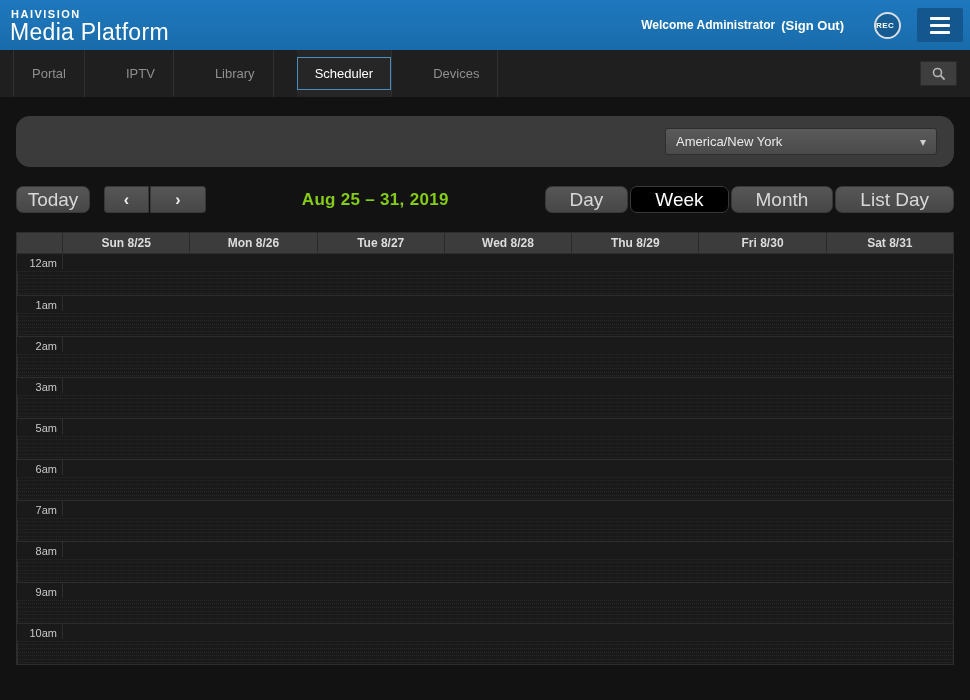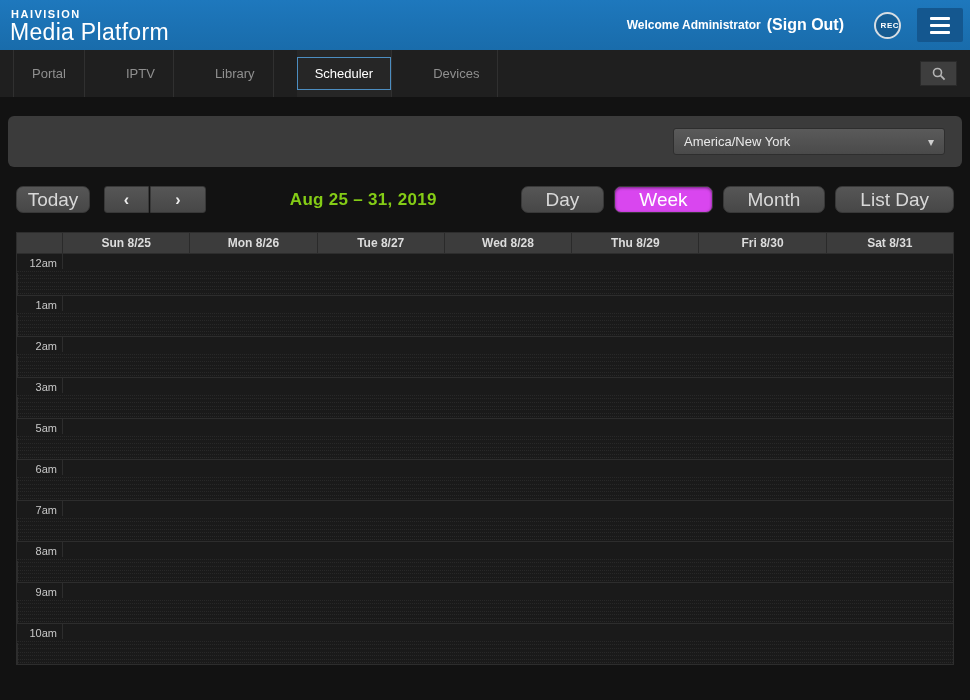--- a/index.html
+++ b/index.html
@@ -7,23 +7,23 @@
               font-family:"Liberation Sans", sans-serif; }
 
   
   .topbar { height:50px; background:linear-gradient(#1e78bd,#196cab);
             display:flex; justify-content:space-between; align-items:center; padding:0 7px 0 10px; }
   .brand { line-height:1; }
   .brand-line1 { color:#fff; font-size:11px; font-weight:bold; letter-spacing:1.5px; margin:2px 0 1px 1px; }
   .brand-line2 { color:#fff; font-size:23px; font-weight:400; letter-spacing:0.3px; }
   .topbar-right { display:flex; align-items:center; }
   .welcome { color:#fff; font-size:12px; font-weight:bold; }
-  .signout { color:#fff; font-size:16px; font-weight:bold; margin-left:6px; cursor:pointer; text-decoration:none; }
+  .signout { color:#fff; font-size:13px; font-weight:bold; margin-left:6px; cursor:pointer; text-decoration:none; }
   .rec-badge { width:27px; height:27px; border:2px solid #d6dde3; border-radius:50%;
-               background:rgba(0,0,0,0.18); display:flex; align-items:center; justify-content:flex-end;
+               background:rgba(0,0,0,0.18); display:flex; align-items:center; justify-content:flex-start;
                margin-left:30px; }
   .rec-badge span { color:#fff; font-size:8px; font-weight:bold; letter-spacing:0.5px; }
   .menu-btn { width:46px; height:34px; background:#14578f; border:none; border-radius:2px;
               margin-left:16px; cursor:pointer; display:flex; align-items:center; justify-content:center; }
   .hamburger { display:block; width:20px; height:3px; background:#fff; position:relative; top:-7px;
                box-shadow:0 7px 0 #fff, 0 14px 0 #fff; border-radius:1px; }
 
   
   .navbar { height:47px; background:#1f1f1f; display:flex; justify-content:space-between;
             align-items:center; padding:0 13px; }
@@ -36,43 +36,43 @@
   .search-box { display:flex; align-items:center; }
   .search-input { width:163px; height:25px; background:#0c0c0c; border:1px solid #050505;
                   color:#bdbdbd; font-size:12px; padding:0 8px; outline:none;
                   font-family:"Liberation Sans", sans-serif; }
   .search-input::placeholder { color:#8b8b8b; }
   .search-btn { width:37px; height:25px; background:#3e3e3e; border:1px solid #2a2a2a;
                 display:flex; align-items:center; justify-content:center; cursor:pointer; }
 
   
   .content { padding-top:19px; }
-  .tz-panel { margin:0 8px; height:51px; background:#3b3b3b; border-radius:6px;
+  .tz-panel { margin:0 16px; height:51px; background:#3b3b3b; border-radius:14px;
               position:relative; }
   .tz-dropdown { position:absolute; right:17px; top:12px; width:272px; height:27px;
                  background:linear-gradient(#5a5a5a,#4a4a4a); border:1px solid #2e2e2e;
                  border-radius:3px; display:flex; align-items:center; justify-content:space-between;
                  padding:0 10px; cursor:pointer; }
   .tz-label { color:#e9e9e9; font-size:13px; }
   .tz-caret { color:#cfcfcf; font-size:12px; }
 
   
   .controls { margin:19px 16px 0; height:27px; display:flex; align-items:center; }
   .btn { height:27px; background:linear-gradient(#565656,#474747); border:1px solid #383838;
          border-radius:7px; color:#d8d8d8; font-size:19px; cursor:pointer;
          font-family:"Liberation Sans", sans-serif; }
   .today-btn { width:74px; }
   .nav-group { display:flex; gap:1px; margin-left:14px; }
   .prev-btn { width:45px; border-radius:3px 0 0 3px; font-weight:bold; font-size:16px; color:#eee; }
   .next-btn { width:56px; border-radius:0 3px 3px 0; font-weight:bold; font-size:16px; color:#eee; }
   .cal-title { flex:1; text-align:center; color:#84cc16; font-size:17px; font-weight:bold;
                letter-spacing:0.3px; }
-  .view-switcher { display:flex; gap:10px; }
+  .view-switcher { display:flex; gap:2px; }
   .view-btn { padding:0 24px; }
-  .view-btn.active { background:#d946ef; color:#fff; box-shadow:inset 0 1px 3px rgba(0,0,0,0.5); }
+  .view-btn.active { background:#000000; color:#fff; box-shadow:inset 0 1px 3px rgba(0,0,0,0.5); }
 
   
   .calendar { margin:19px 16px 0; border:1px solid #2d2d2d; background:#1a1a1a; }
   .cal-header { display:flex; height:21px; background:#3c3c3c; border-bottom:1px solid #2d2d2d; }
   .gutter-head { width:46px; border-right:1px solid #2a2a2a; }
   .day-head { flex:1; text-align:center; font-size:12px; font-weight:bold; color:#dcdcdc;
               line-height:21px; }
   .day-head + .day-head { border-left:1px solid #2a2a2a; }
   .time-row { display:flex; height:41px;flex-direction:column; }
   .time-row + .time-row { border-top:1px solid #2d2d2d; }

